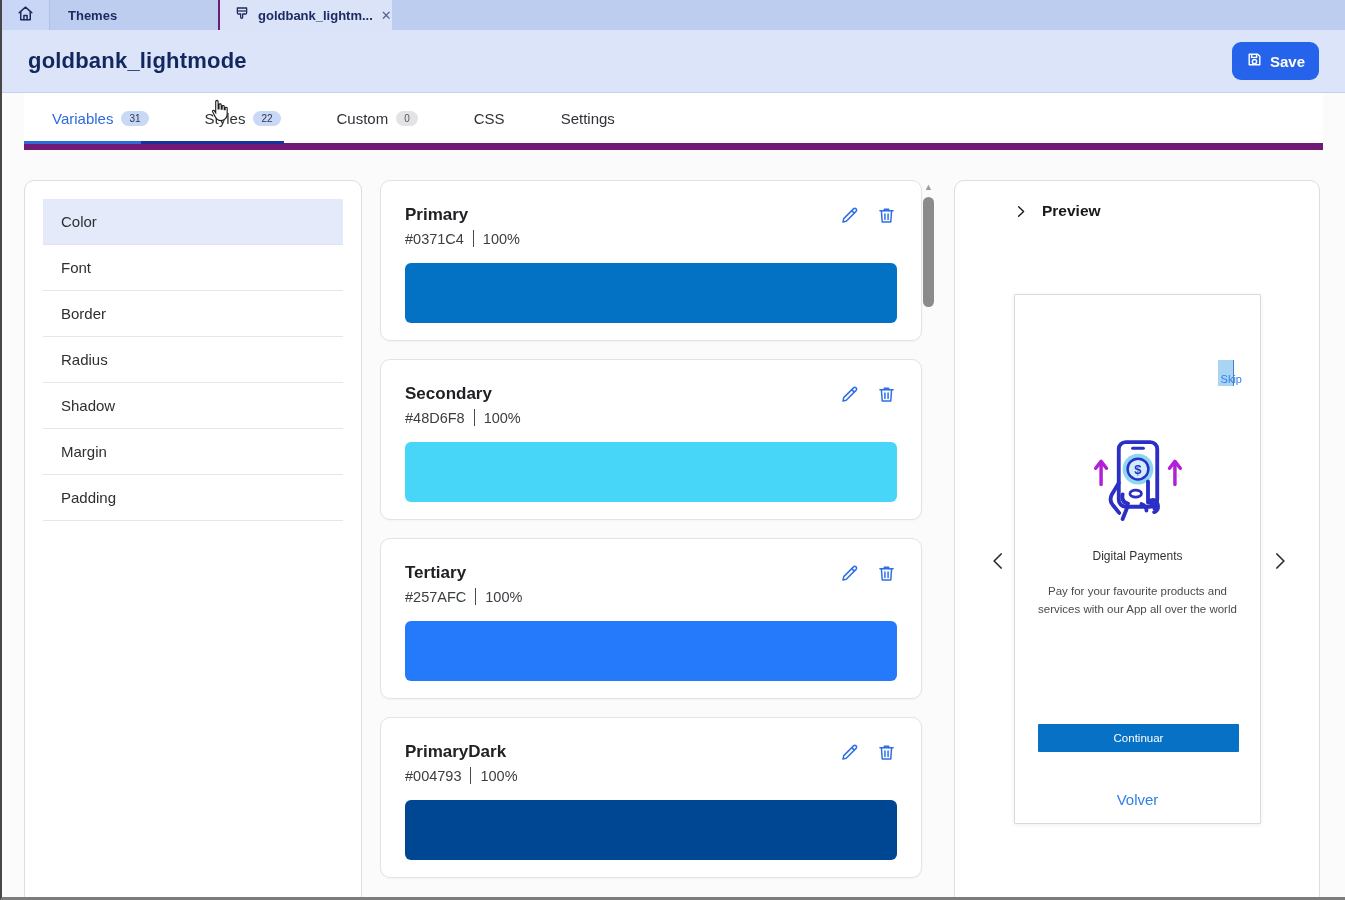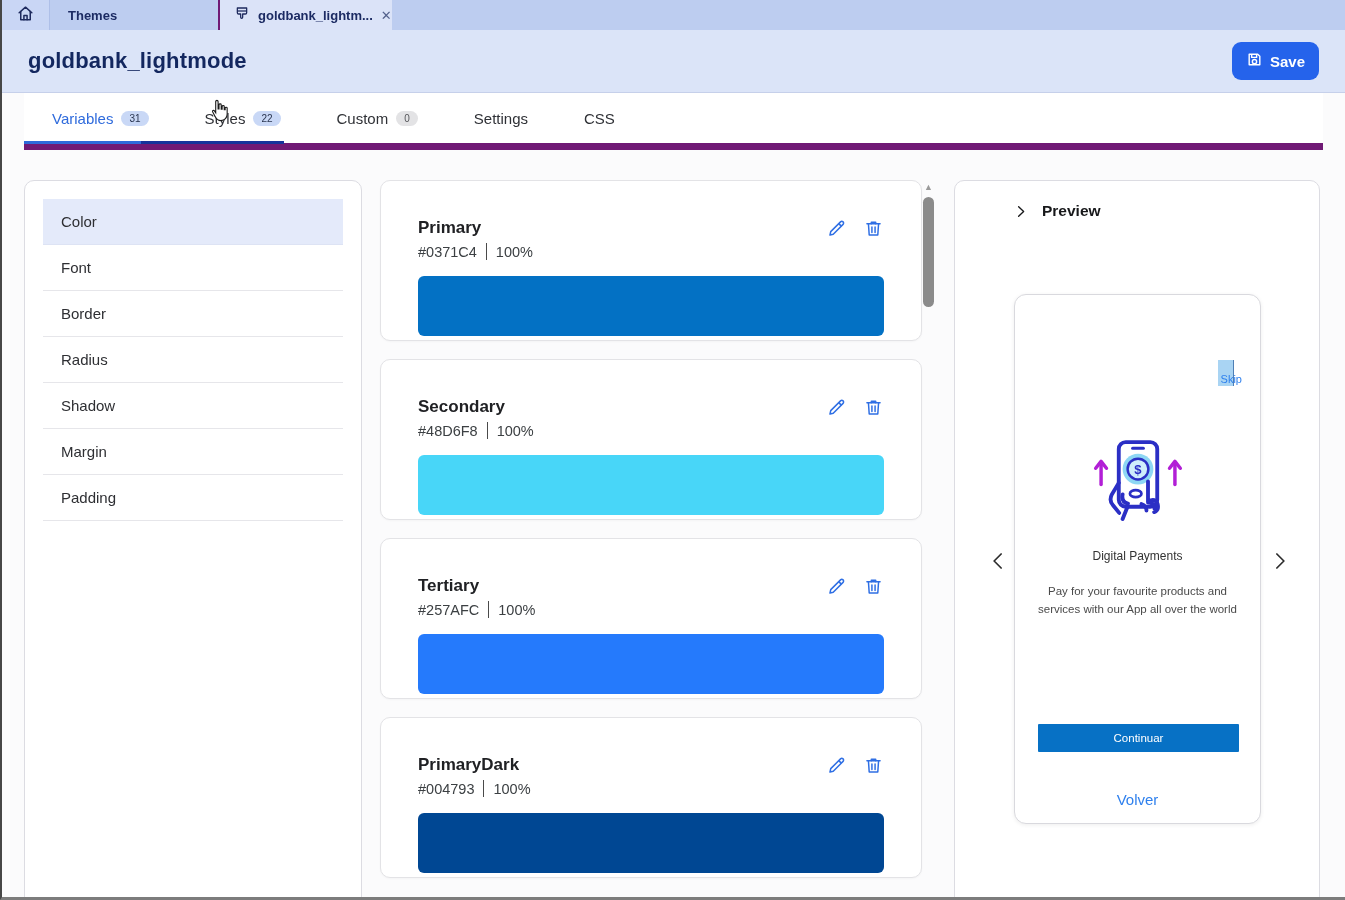--- a/index.html
+++ b/index.html
@@ -46,41 +46,41 @@
 
   
   .panel { background:#fff; border:1px solid #dcdce2; border-radius:10px; position:absolute; }
   .cat-card { left:22px; top:180px; width:338px; height:745px; padding:18px; }
   .cat-item { height:46px; display:flex; align-items:center; padding:0 18px;
     font-size:15px; color:#2e2f33; border-bottom:1px solid #e6e6ea; cursor:pointer; }
   .cat-item.selected { background:#e4eafa; border-bottom:1px solid #dde3f4; }
 
   .cards-col { position:absolute; left:378px; top:180px; width:542px; }
   .color-card { background:#fff; border:1px solid #e3e3e6; border-radius:10px;
-    height:161px; margin-bottom:18px; padding:37px; box-shadow:0 1px 2px rgba(0,0,0,.03); }
+    height:161px; margin-bottom:18px; padding:24px; box-shadow:0 1px 2px rgba(0,0,0,.03); }
   .card-head { display:flex; align-items:flex-start; }
   .card-title { font-size:17px; font-weight:600; color:#202124; }
   .card-sub { margin-top:5px; font-size:14.5px; color:#3c4043; display:flex; align-items:center; }
   .pipe { display:inline-block; width:0; height:17px; border-left:1.5px solid #4a4a4a; margin:0 9px; }
   .card-actions { margin-left:auto; display:flex; gap:16px; }
   .icon-btn { background:none; border:none; cursor:pointer; padding:0; line-height:0; }
   .swatch { height:60px; border-radius:6px; margin-top:16px; }
 
   
   .vscroll { position:absolute; left:921px; top:182px; width:11px; height:720px; }
   .vscroll .up { color:#9a9a9a; font-size:9px; text-align:center; line-height:10px; cursor:pointer; }
   .vscroll .thumb { position:absolute; top:15px; left:0; width:11px; height:110px;
     background:#8b8b8b; border-radius:6px; cursor:grab; }
 
   
   .preview-card { left:952px; top:180px; width:366px; height:745px; }
   .preview-head { display:flex; align-items:center; gap:14px; padding:21px 0 0 58px; }
   .preview-head .ttl { font-size:15.5px; font-weight:bold; color:#17181a; }
   .phone { position:absolute; left:59px; top:113px; width:247px; height:530px;
-    background:#fff; border:1px solid #d9d9de; border-radius:12px;
+    background:#fff; border:1px solid #d9d9de; border-radius:1px;
     box-shadow:0 1px 4px rgba(0,0,0,.07); }
   .skip-wrap { position:absolute; top:74px; right:18px; }
   .skip-hl { position:absolute; left:-3px; top:-9px; width:16px; height:26px;
     background:#a9d4f3; border-right:1.5px solid #4e7fb5; }
   .skip-txt { position:relative; font-size:11px; color:#2f80ed; cursor:pointer; }
   .illus { position:absolute; left:50%; top:140px; transform:translateX(-50%); }
   .scr-title { position:absolute; top:254px; width:100%; text-align:center;
     font-size:12px; color:#333; font-weight:500; }
   .scr-desc { position:absolute; top:288px; left:50%; transform:translateX(-50%);
     width:205px; text-align:center; font-size:11.5px; line-height:1.55; color:#4a4a4a; }
@@ -146,24 +146,24 @@
       <svg width="22" height="24" viewBox="0 0 24 26">
         <path d="M9.5 2.5c0-1.4 2.6-1.4 2.6 0v8.2h1V6.2c0-1.3 2.4-1.3 2.4 0v4.8h1V8c0-1.3 2.3-1.3 2.3 0v3.6h1v-1.8c0-1.2 2.2-1.2 2.2 0v6.4c0 4-2.6 7.3-6.8 7.3-3.6 0-5-1.8-6.2-4.2l-2.9-5.4c-.6-1.2 1.2-2.2 2-1.1l1.4 2z" fill="#ffffff" stroke="#1a1a1a" stroke-width="1.2"></path>
       </svg>
     </span>
   </div>
   <div class="etab">
     <span class="elabel">Custom</span>
     <span class="badge gray">0</span>
   </div>
   <div class="etab">
+    <span class="elabel">CSS</span>
+  </div>
+  <div class="etab">
     <span class="elabel">Settings</span>
-  </div>
-  <div class="etab">
-    <span class="elabel">CSS</span>
   </div>
   <div class="inkbar"></div>
 </div>
 
 <div class="panel cat-card">
   <div class="cat-item selected">
       <span>Color</span>
     </div>
   <div class="cat-item">
       <span>Font</span>

